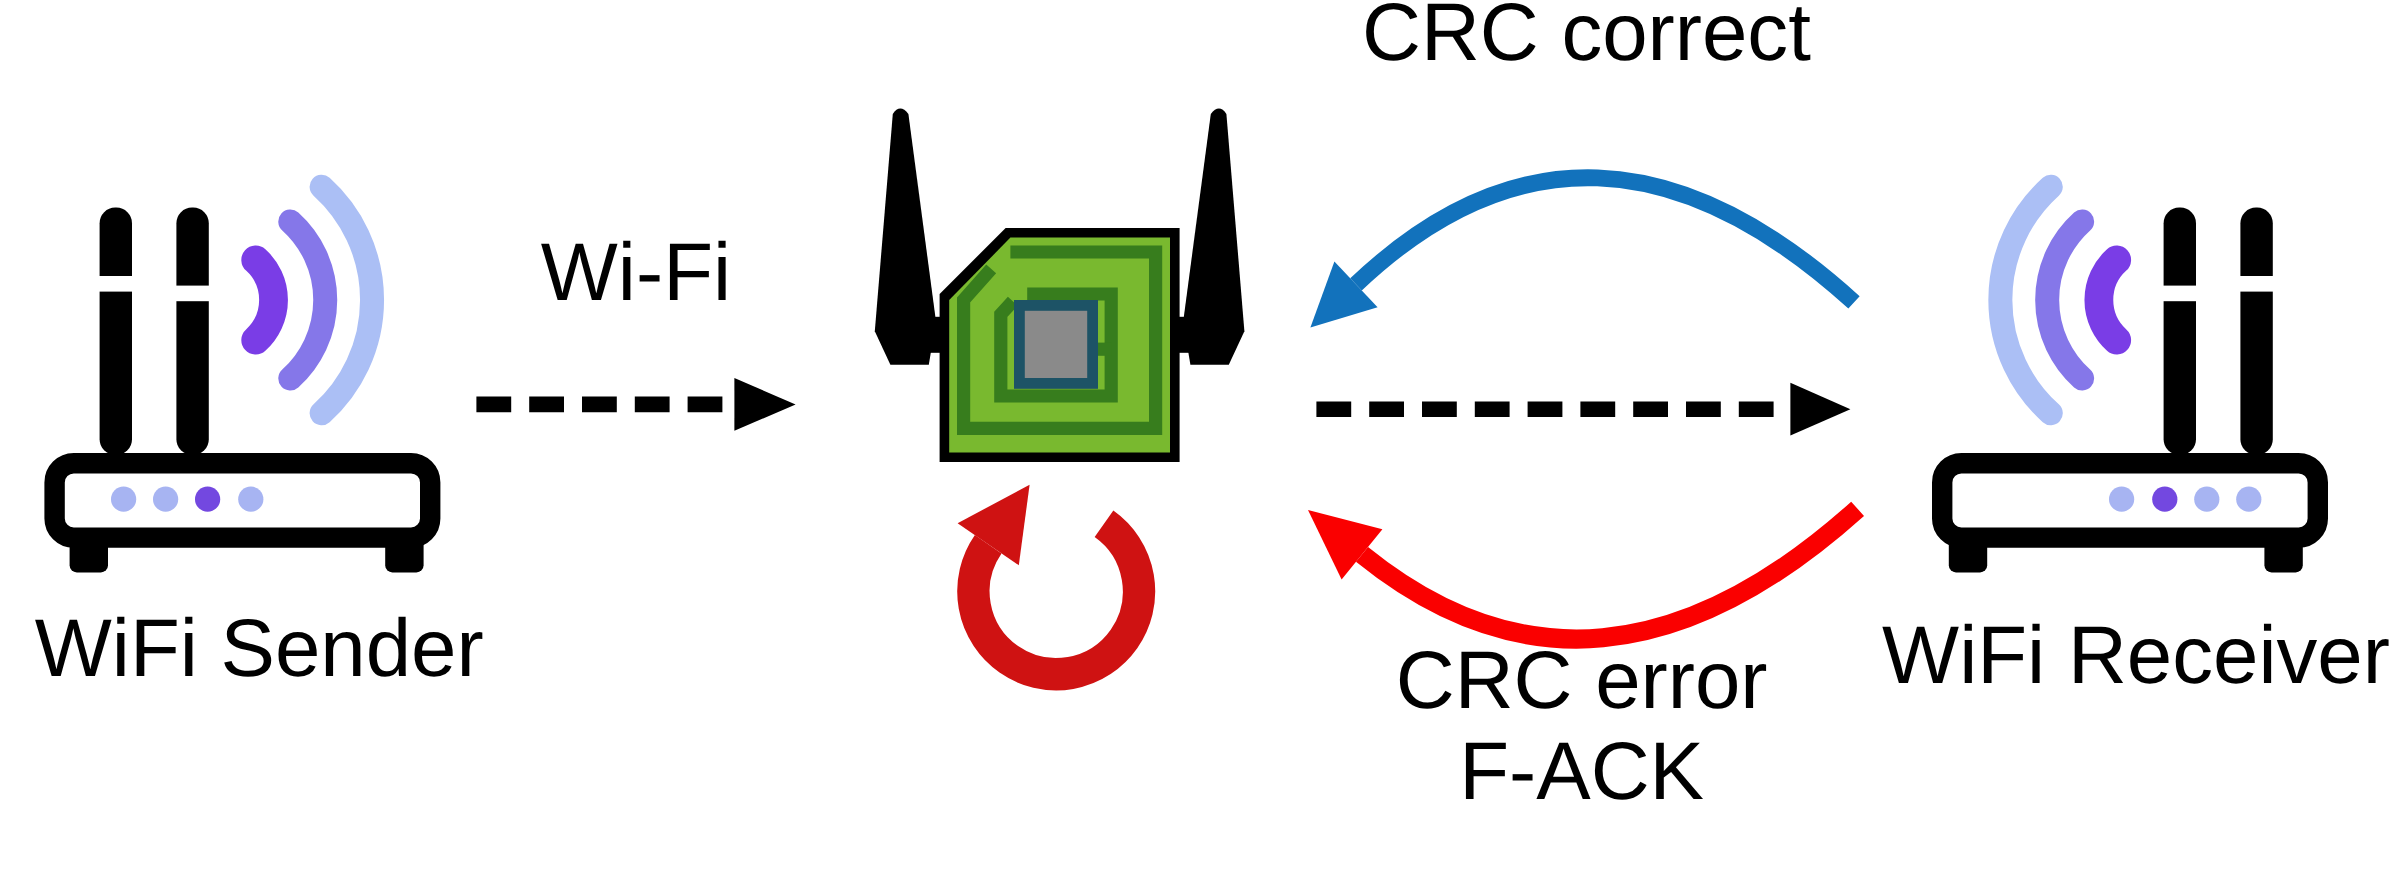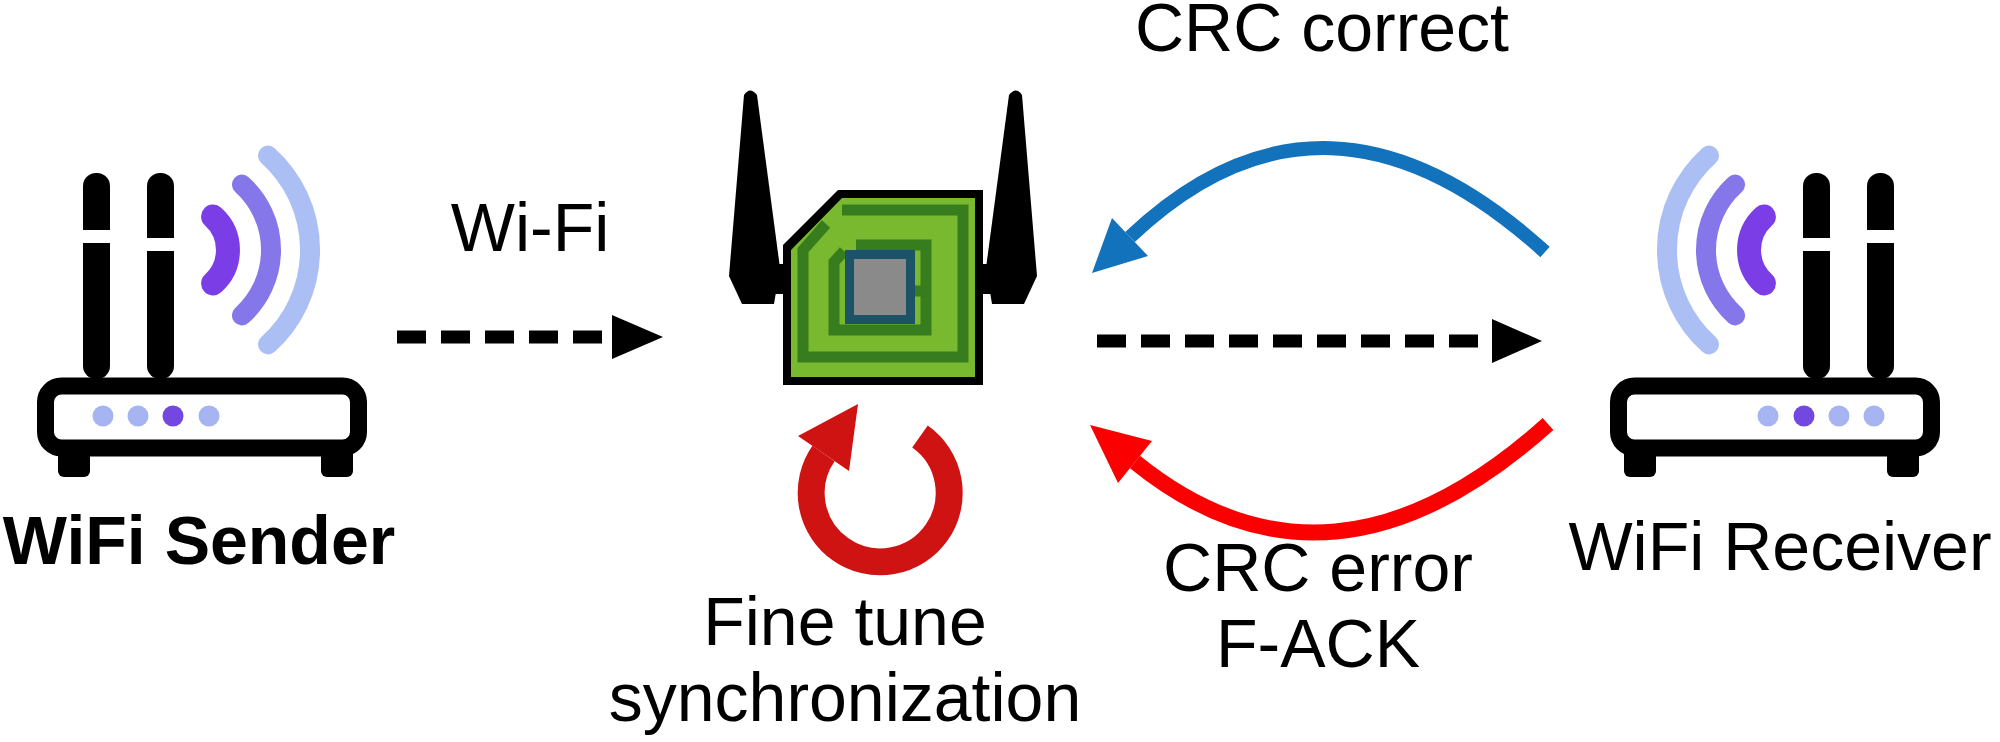--- a/index.html
+++ b/index.html
@@ -115,22 +115,18 @@
 
   <div class="lbl" style="left:1322px;top:-11px;">
     <div>CRC correct</div>
   </div>
 
   <div class="lbl" style="left:1318px;top:529px;">
     <div>CRC error</div>
     <div>F-ACK</div>
   </div>
 
-  <div class="lbl" style="left:845px;top:583px;">
-    <div>Fine tune</div>
-    <div>synchronization</div>
-  </div>
 
-  <div class="lbl" style="left:199px;top:502px;font-weight:bold;">WiFi Sender</div>
+  <div class="lbl" style="left:216px;top:502px;">WiFi Sender</div>
 
   <div class="lbl" style="left:1780px;top:508px;">WiFi Receiver</div>
 
 </div>
 
 </body></html>

